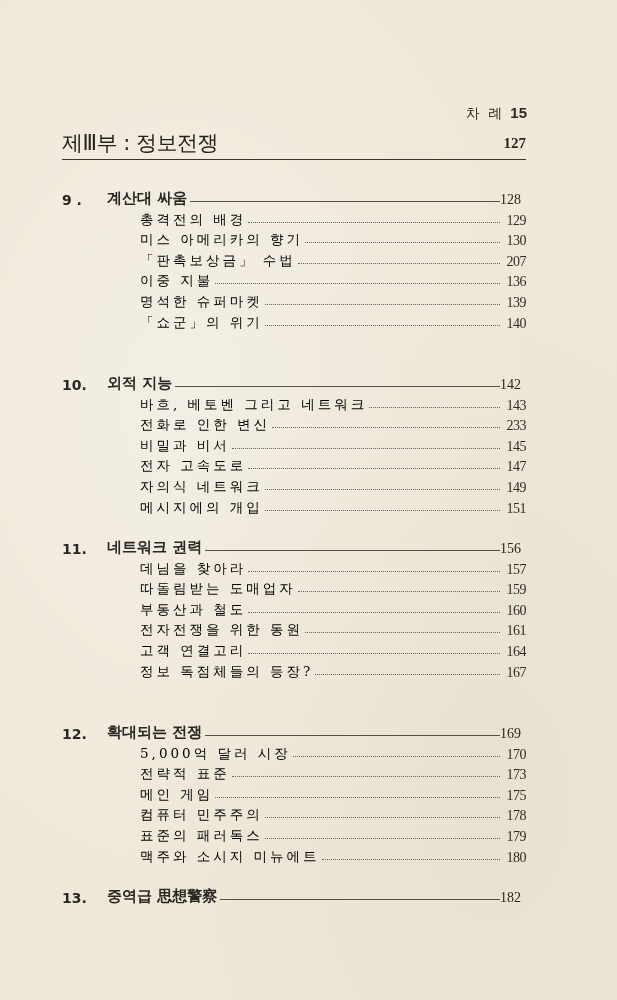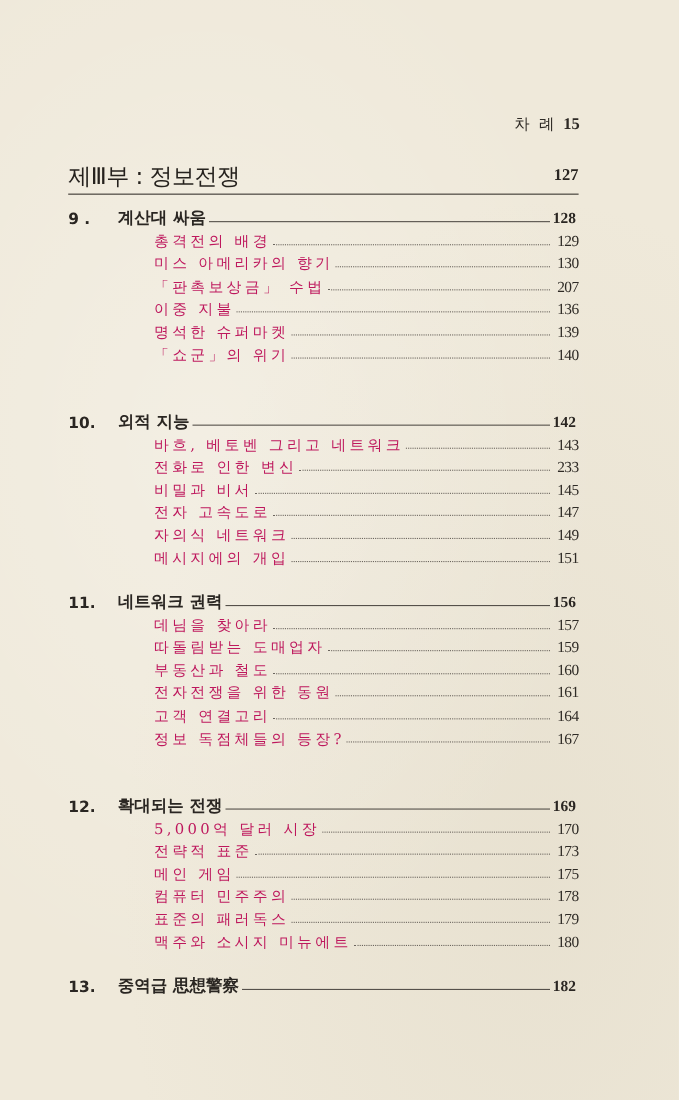--- a/index.html
+++ b/index.html
@@ -10,37 +10,37 @@
       radial-gradient(ellipse at 30% 40%, rgba(255,255,255,0.25), rgba(0,0,0,0) 60%),
       radial-gradient(ellipse at 80% 80%, rgba(200,190,165,0.18), rgba(0,0,0,0) 55%);
     position: relative;
     color: #2a2622;
     font-family: "DejaVu Serif", serif;
   }
   .running-header {
     position: absolute; top: 104px; right: 90px;
     font-size: 14px; letter-spacing: 2px; color: #2e2a25;
   }
-  .running-header .pg { font-family: Liberation Serif, serif; font-weight: bold; font-size: 15px; letter-spacing: 0; margin-left: 6px; }
+  .running-header .pg { font-family: Liberation Sans, sans-serif; font-weight: bold; font-size: 15px; letter-spacing: 0; margin-left: 6px; }
   .part-header {
-    position: absolute; left: 62px; top: 146px; width: 464px; height: 30px;
+    position: absolute; left: 62px; top: 129px; width: 464px; height: 30px;
     border-bottom: 1.5px solid #3a352f;
   }
   .part-title { position: absolute; left: 0; top: 0; font-family: "DejaVu Sans", sans-serif; font-size: 21px; color: #25211d; letter-spacing: -0.5px; }
   .part-page { position: absolute; right: 0; top: 6px; font-family: "Liberation Serif", serif; font-weight: bold; font-size: 15px; }
 
   .chapter { position: absolute; left: 62px; width: 464px; }
   .ch-row { position: relative; height: 21px; display: flex; align-items: flex-end; }
   .ch-num { width: 45px; font-family: "DejaVu Sans", sans-serif; font-weight: bold; font-size: 14px; color: #2a2622; }
   .ch-title { font-family: "DejaVu Sans", sans-serif; font-weight: bold; font-size: 15px; white-space: nowrap; padding-right: 3px; }
   .ch-rule { flex: 1; border-bottom: 1px solid #55504a; margin-bottom: 6px; }
-  .ch-page { width: 26px; text-align: center; font-family: "Liberation Serif", serif; font-weight: bold; font-size: 14px; }
+  .ch-page { width: 26px; text-align: left; font-family: "Liberation Serif", serif; font-weight: normal; font-size: 14px; }
 
   .sec-row { position: relative; height: 20.6px; display: flex; align-items: flex-end; padding-left: 78px; }
-  .sec-title { font-size: 13.5px; letter-spacing: 3px; white-space: nowrap; color: #be185d; padding-right: 2px; }
+  .sec-title { font-size: 13.5px; letter-spacing: 3px; white-space: nowrap; color: #000000; padding-right: 2px; }
   .sec-leader { flex: 1; border-bottom: 1px dotted #6b655e; margin-bottom: 6px; }
   .sec-page { width: 26px; text-align: right; font-family: "Liberation Serif", serif; font-size: 14px; letter-spacing: -0.5px; color: #2f2b26; }
 </style>
 </head>
 <body>
 
 <div class="running-header">
   <span>차 례</span><span class="pg">15</span>
 </div>
 

